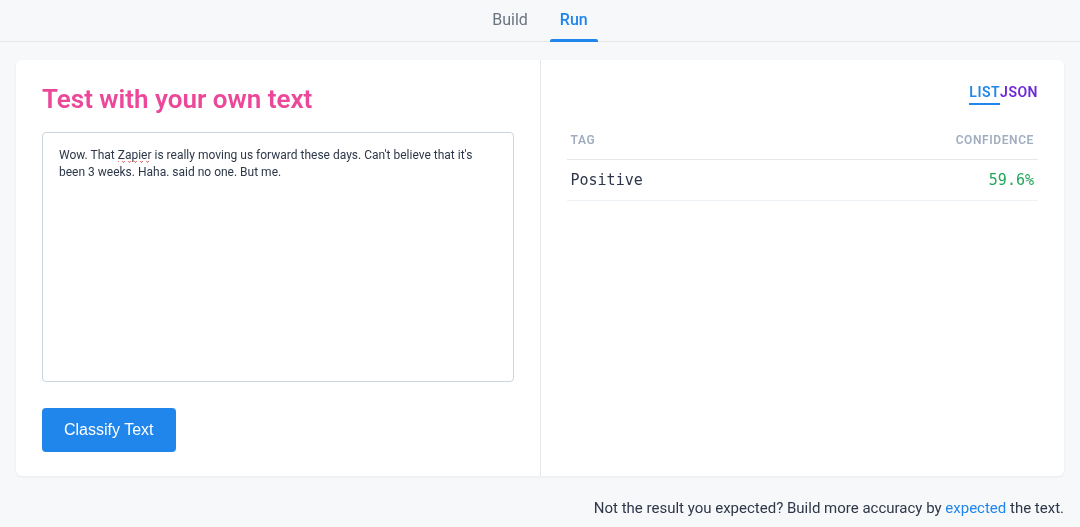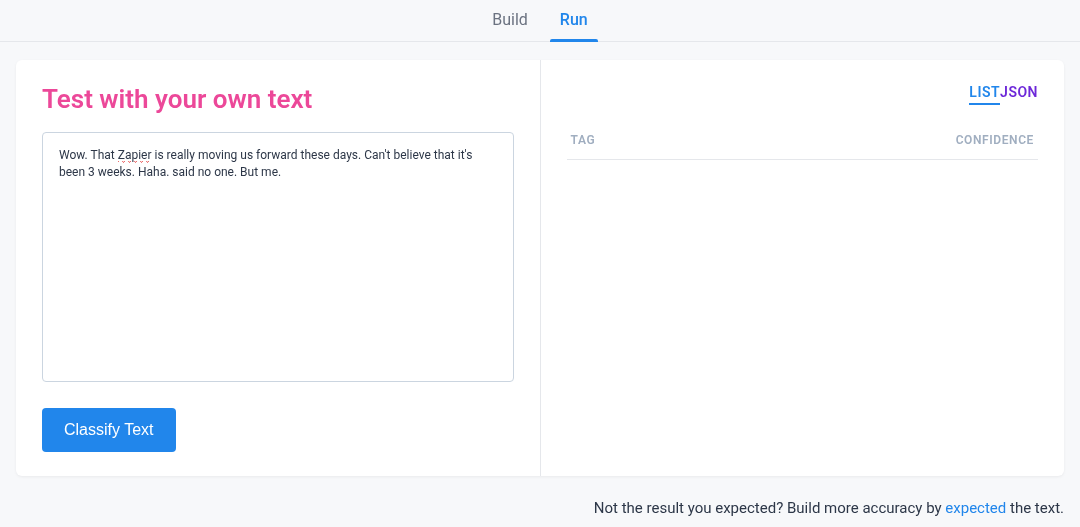--- a/index.html
+++ b/index.html
@@ -170,18 +170,22 @@
 
   <div class="right-panel">
     <div class="view-toggle">
       <span class="view-option active">LIST</span>
       <span class="view-option">JSON</span>
     </div>
     <div class="result-header">
       <span>TAG</span>
       <span>CONFIDENCE</span>
     </div>
+    <div class="result-row">
+      <span class="tag-value">Positive</span>
+      <span class="confidence-value">59.6%</span>
+    </div>
   </div>
 </div>
 
 <div class="footer-note">
   <span>Not the result you expected? Build more accuracy by </span><span class="link">expected</span><span> the text.</span>
 </div>
 
 </body></html>

